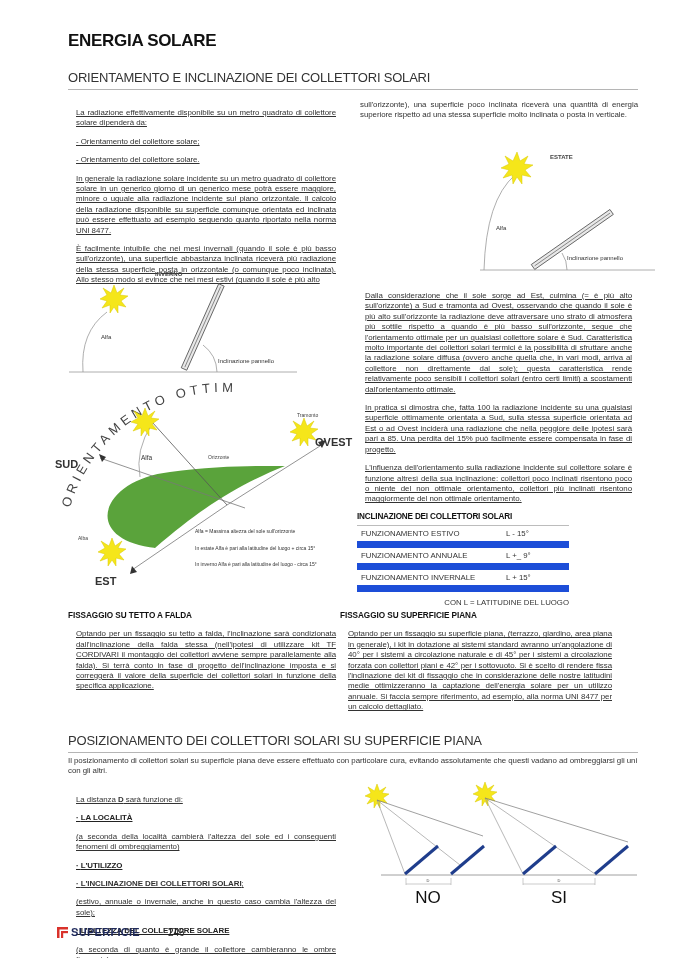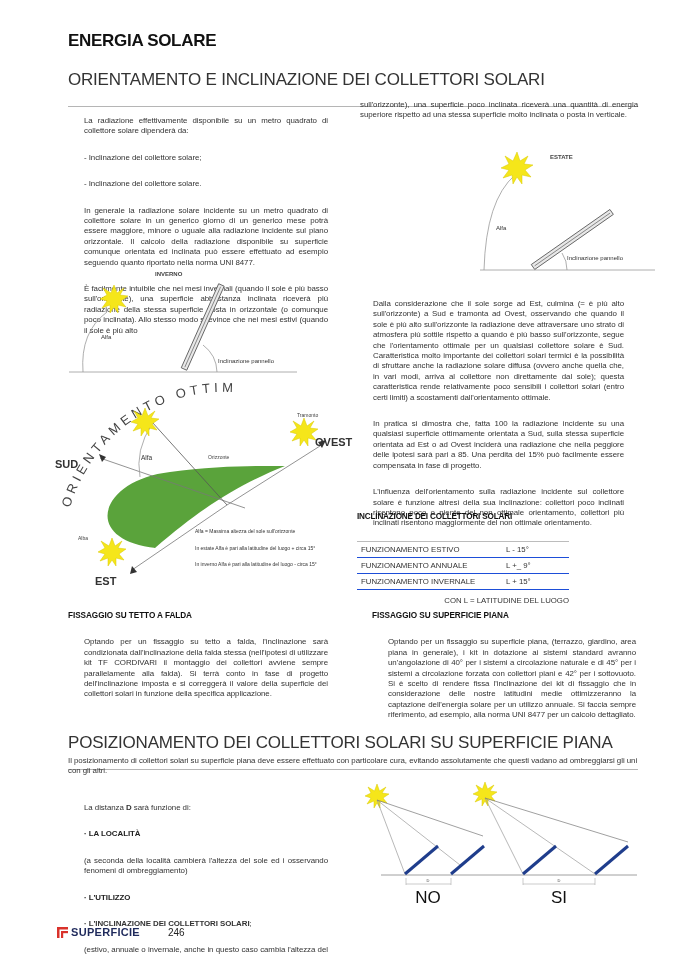--- a/index.html
+++ b/index.html
@@ -7,46 +7,46 @@
     width: 677px; height: 958px; position: relative; overflow: hidden;
     font-family: "Liberation Sans", "DejaVu Sans", sans-serif;
     color: #222;
   }
   .abs { position: absolute; }
   .page-title {
     left: 68px; top: 31px; font-size: 17px; font-weight: bold; color: #111;
     letter-spacing: -0.3px;
   }
   .section-head {
-    font-size: 17px; color: #333; letter-spacing: -0.2px;
-    border-bottom: 1px solid #b5b5b5; padding-bottom: 16px;
+    font-size: 13px; color: #333; letter-spacing: -0.2px;
+    border-bottom: 1px solid #b5b5b5; padding-bottom: 4px;
   }
   .para {
     font-size: 7.9px; line-height: 10.4px; color: #333;
     text-align: justify; letter-spacing: -0.05px;
   }
-  .para p { margin: 16px; }
+  .para p { margin: 8px; text-decoration: underline; }
   .sub-head { font-size: 8.2px; font-weight: bold; color: #111; margin: 0 0 1px 0; }
   table.incl { border-collapse: collapse; font-size: 7.8px; color: #333; }
-  table.incl td { padding: 3px 3px 3px 4px; border-bottom: 1px solid #1d4ed8; margin-top: 16px; }
+  table.incl td { padding: 3px 3px 3px 4px; border-bottom: 7px solid #1d4ed8; margin-top: 16px; }
   .list-bold { font-weight: bold; color: #222; }
   .footer-logo { font-size: 11px; font-weight: bold; color: #1f2a5c; letter-spacing: 0.3px; }
   .page-num { font-size: 10px; color: #222; }
 </style>
 </head>
 <body>
 
 <div class="abs page-title">ENERGIA SOLARE</div>
 
 <div class="abs section-head" style="left:68px; top:70px; width:570px;">ORIENTAMENTO E INCLINAZIONE DEI COLLETTORI SOLARI</div>
 
 <div class="abs para" style="left:68px; top:100px; width:276px;">
   <p>La radiazione effettivamente disponibile su un metro quadrato di collettore solare dipenderà da:</p>
-  <p>- Inclinazione del collettore solare;</p>
-  <p>- Inclinazione del collettore solare.</p>
+  <p>- Orientamento del collettore solare;</p>
+  <p>- Orientamento del collettore solare.</p>
   <p>In generale la radiazione solare incidente su un metro quadrato di collettore solare in un generico giorno di un generico mese potrà essere maggiore, minore o uguale alla radiazione incidente sul piano orizzontale. Il calcolo della radiazione disponibile su superficie comunque orientata ed inclinata può essere effettuato ad esempio seguendo quanto riportato nella norma UNI 8477.</p>
   <p>È facilmente intuibile che nei mesi invernali (quando il sole è più basso sull'orizzonte), una superficie abbastanza inclinata riceverà più radiazione della stessa superficie posta in orizzontale (o comunque poco inclinata). Allo stesso modo si evince che nei mesi estivi (quando il sole è più alto</p>
 </div>
 
 <div class="abs para" style="left:360px; top:100px; width:278px;">sull'orizzonte), una superficie poco inclinata riceverà una quantità di energia superiore rispetto ad una stessa superficie molto inclinata o posta in verticale.</div>
 
 <div class="abs" style="left:470px; top:150px; width:190px; height:125px;">
   <svg width="190" height="125" viewBox="0 0 190 125">
     <line x1="10" y1="120" x2="185" y2="120" stroke="#999" stroke-width="0.8"></line>
     <path d="M14 120 Q 16 50 45 25" fill="none" stroke="#999" stroke-width="0.8"></path>
@@ -124,21 +124,21 @@
   </svg>
 </div>
 
 <div class="abs para" style="left:357px; top:283px; width:283px;">
   <p>Dalla considerazione che il sole sorge ad Est, culmina (= è più alto sull'orizzonte) a Sud e tramonta ad Ovest, osservando che quando il sole è più alto sull'orizzonte la radiazione deve attraversare uno strato di atmosfera più sottile rispetto a quando è più basso sull'orizzonte, segue che l'orientamento ottimale per un qualsiasi collettore solare è Sud. Caratteristica molto importante dei collettori solari termici è la possibilità di sfruttare anche la radiazione solare diffusa (ovvero anche quella che, in vari modi, arriva al collettore non direttamente dal sole); questa caratteristica rende relativamente poco sensibili i collettori solari (entro certi limiti) a scostamenti dall'orientamento ottimale.</p>
   <p>In pratica si dimostra che, fatta 100 la radiazione incidente su una qualsiasi superficie ottimamente orientata a Sud, sulla stessa superficie orientata ad Est o ad Ovest inciderà una radiazione che nella peggiore delle ipotesi sarà pari a 85. Una perdita del 15% può facilmente essere compensata in fase di progetto.</p>
   <p>L'influenza dell'orientamento sulla radiazione incidente sul collettore solare è funzione altresì della sua inclinazione: collettori poco inclinati risentono poco o niente del non ottimale orientamento, collettori più inclinati risentono maggiormente del non ottimale orientamento.</p>
 </div>
 
 <div class="abs" style="left:357px; top:512px; width:212px;">
-  <div style="font-size:8.2px; font-weight:bold; color:#111; padding-bottom:20px; border-bottom:1px solid #bcbcbc; letter-spacing:-0.2px;">INCLINAZIONE DEI COLLETTORI SOLARI</div>
+  <div style="font-size:8.2px; font-weight:bold; color:#111; padding-bottom:4px; border-bottom:1px solid #bcbcbc; letter-spacing:-0.2px;">INCLINAZIONE DEI COLLETTORI SOLARI</div>
   <table class="incl" style="width:212px;">
     <tbody>
         <tr>
       <td style="width:138px;">FUNZIONAMENTO ESTIVO</td>
       <td>L - 15°</td>
     </tr>
     <tr>
       <td>FUNZIONAMENTO ANNUALE</td>
       <td>L +_ 9°</td>
     </tr>
@@ -149,35 +149,35 @@
   </tbody>
     </table>
   <div style="font-size:7.8px; color:#333; margin-top:6px;text-align:right;">CON L = LATITUDINE DEL LUOGO</div>
 </div>
 
 <div class="abs para" style="left:68px; top:611px; width:276px;">
   <div class="sub-head">FISSAGGIO SU TETTO A FALDA</div>
   <p>Optando per un fissaggio su tetto a falda, l'inclinazione sarà condizionata dall'inclinazione della falda stessa (nell'ipotesi di utilizzare kit TF CORDIVARI il montaggio dei collettori avviene sempre parallelamente alla falda). Si terrà conto in fase di progetto dell'inclinazione imposta e si correggerà il valore della superficie dei collettori solari in funzione della specifica applicazione.</p>
 </div>
 
-<div class="abs para" style="left:372px; top:611px; width:280px;">
+<div class="abs para" style="left:340px; top:611px; width:280px;">
   <div class="sub-head">FISSAGGIO SU SUPERFICIE PIANA</div>
   <p>Optando per un fissaggio su superficie piana, (terrazzo, giardino, area piana in generale), i kit in dotazione ai sistemi standard avranno un'angolazione di 40° per i sistemi a circolazione naturale e di 45° per i sistemi a circolazione forzata con collettori piani e 42° per i sottovuoto. Si è scelto di rendere fissa l'inclinazione dei kit di fissaggio che in considerazione delle nostre latitudini medie ottimizzeranno la captazione dell'energia solare per un utilizzo annuale. Si faccia sempre riferimento, ad esempio, alla norma UNI 8477 per un calcolo dettagliato.</p>
 </div>
 
 <div class="abs section-head" style="left:68px; top:733px; width:570px;">POSIZIONAMENTO DEI COLLETTORI SOLARI SU SUPERFICIE PIANA</div>
 
 <div class="abs para" style="left:68px; top:756px; width:575px; text-align:left;">Il posizionamento di collettori solari su superficie piana deve essere effettuato con particolare cura, evitando assolutamente che questi vadano ad ombreggiarsi gli uni con gli altri.</div>
 
 <div class="abs para" style="left:68px; top:787px; width:276px;">
   <p>
     <span>La distanza </span><b>D</b><span> sarà funzione di:</span>
   </p>
   <p class="list-bold">· <span>LA LOCALITÀ</span></p>
-  <p>(a seconda della località cambierà l'altezza del sole ed i osservando fenomeni di ombreggiamento)</p>
+  <p>(a seconda della località cambierà l'altezza del sole ed i conseguenti fenomeni di ombreggiamento)</p>
   <p class="list-bold">· <span>L'UTILIZZO</span></p>
   <p><b>· <span>L'INCLINAZIONE DEI COLLETTORI SOLARI</span></b>;</p>
   <p>(estivo, annuale o invernale, anche in questo caso cambia l'altezza del sole);</p>
   <p class="list-bold">· <span>L'ALTEZZA DEL COLLETTORE SOLARE</span></p>
   <p>(a seconda di quanto è grande il collettore cambieranno le ombre fissaggio).</p>
 </div>
 
 <div class="abs" style="left:355px; top:770px; width:310px; height:145px;">
   <svg width="310" height="145" viewBox="0 0 310 145">
 

